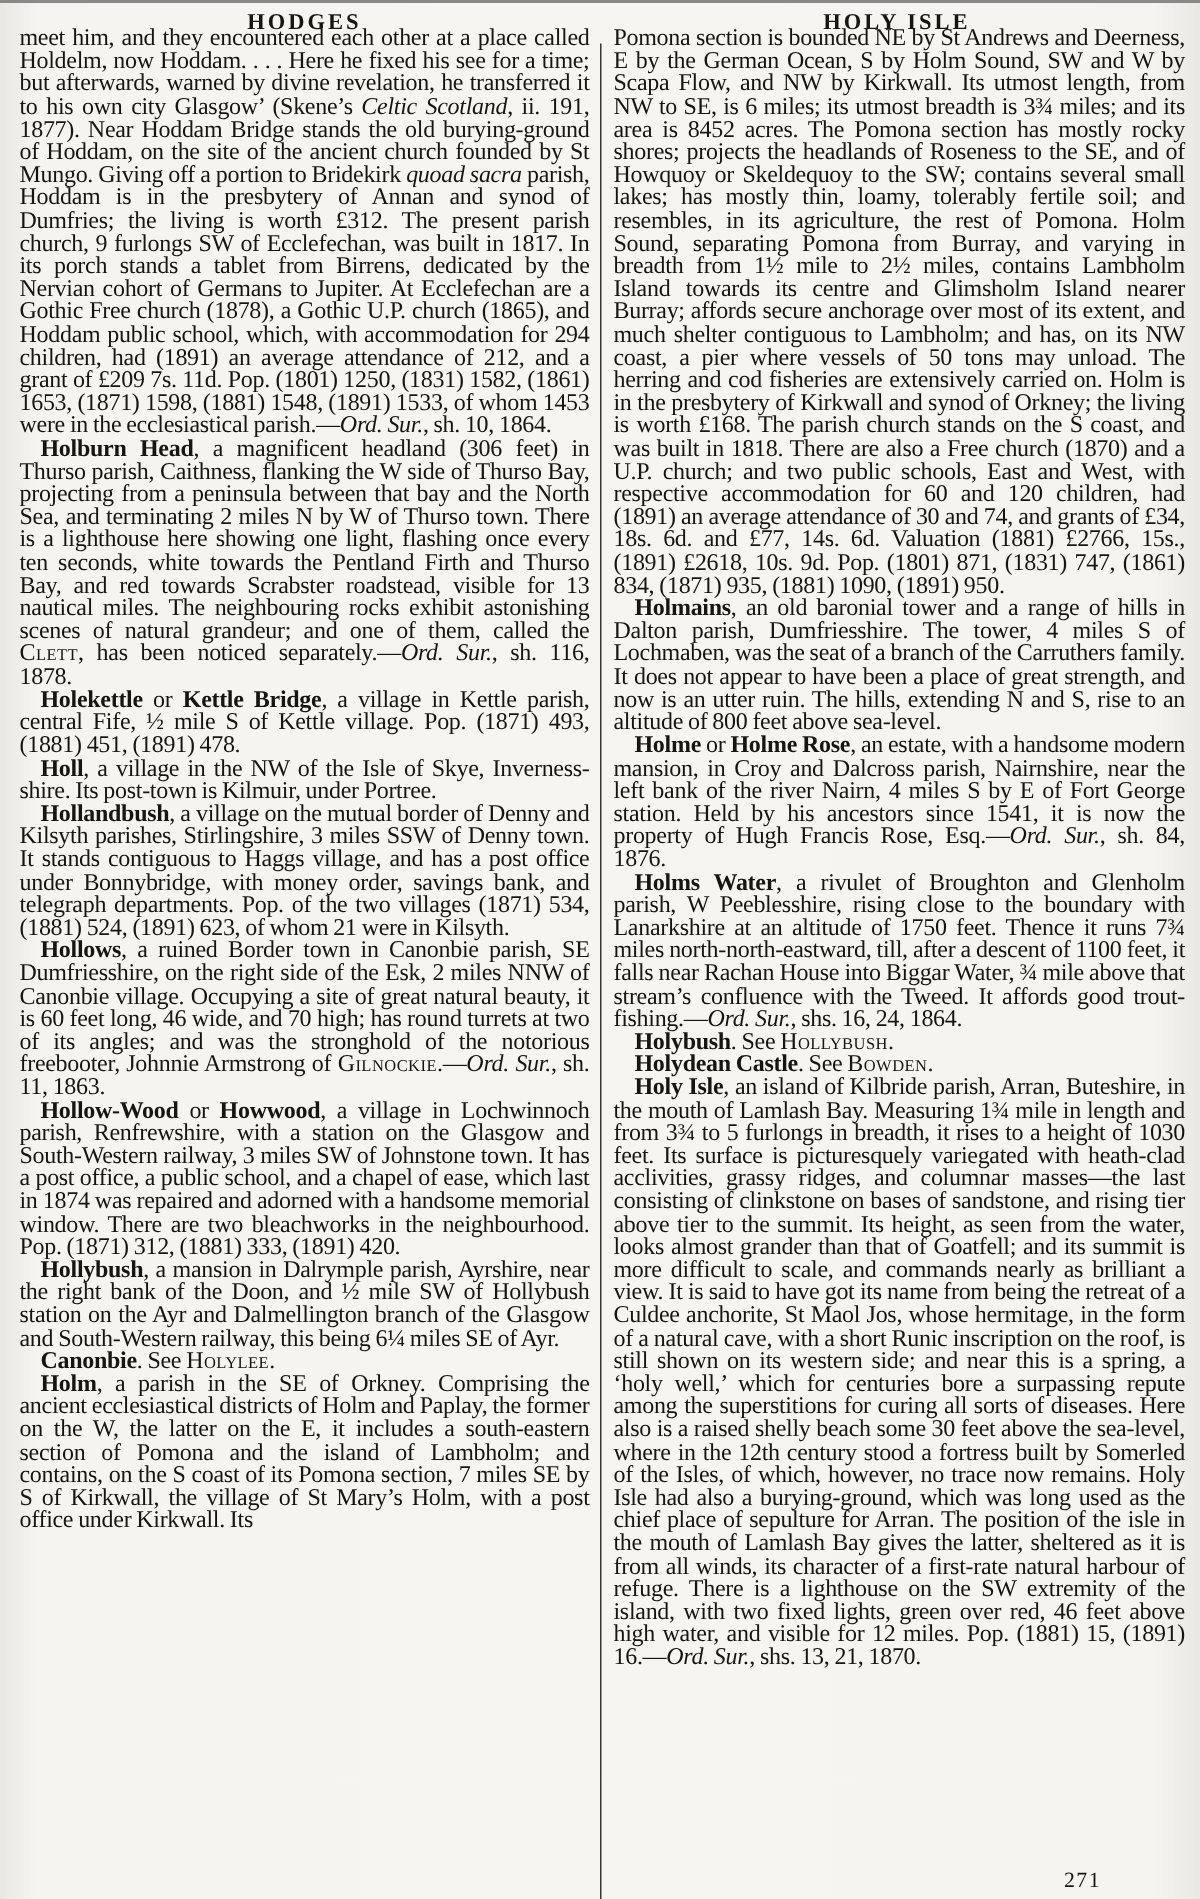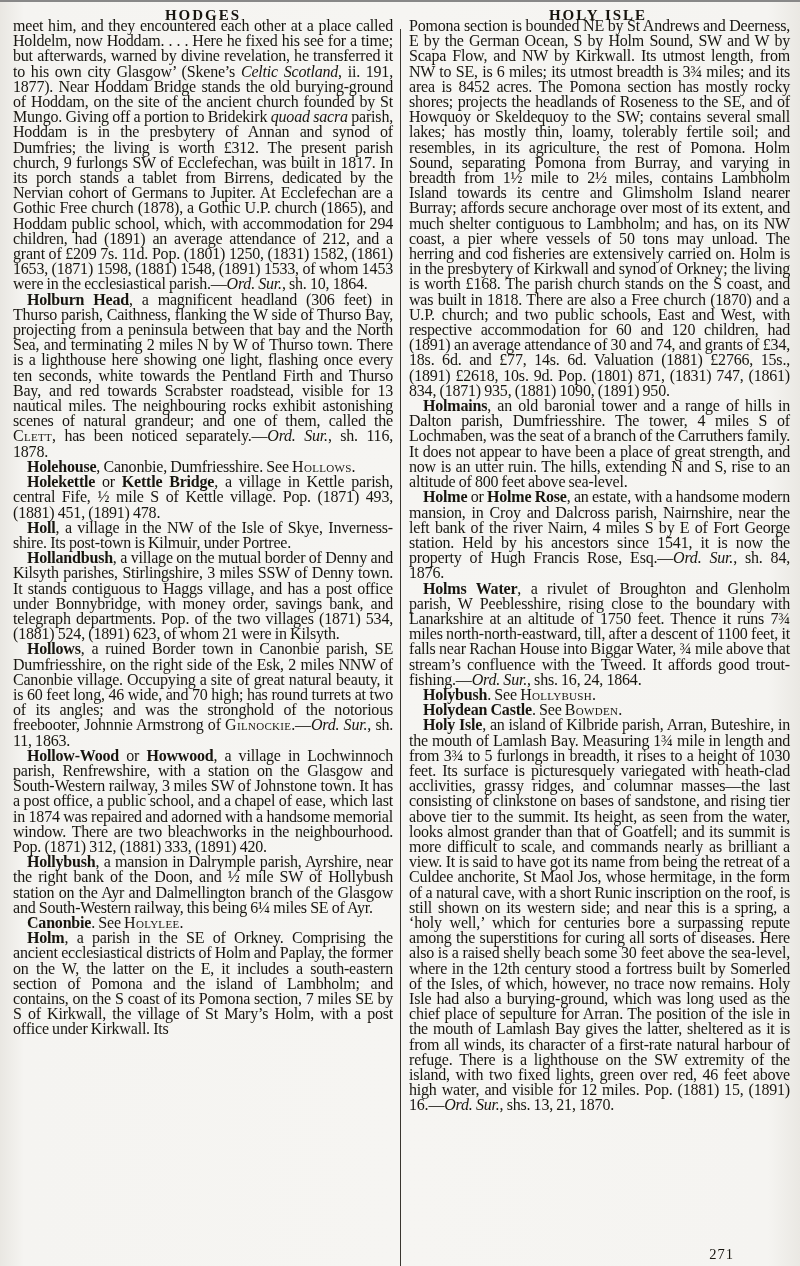--- a/index.html
+++ b/index.html
@@ -57,21 +57,20 @@
 </head>
 <body>
 
 <div class="page">
   <div class="running-head" id="hdr-left">HODGES</div>
   <div class="running-head" id="hdr-right">HOLY ISLE</div>
   <div class="divider"></div>
   <div class="col" id="left-col">
       <p class="para cont"><span>meet him, and they encountered each other at a place called Holdelm, now Hoddam. . . . Here he fixed his see for a time; but afterwards, warned by divine revelation, he transferred it to his own city Glasgow’ (Skene’s </span><span class="seg-i">Celtic Scotland</span><span>, ii. 191, 1877). Near Hoddam Bridge stands the old burying-ground of Hoddam, on the site of the ancient church founded by St Mungo. Giving off a portion to Bridekirk </span><span class="seg-i">quoad sacra</span><span> parish, Hoddam is in the presbytery of Annan and synod of Dumfries; the living is worth £312. The present parish church, 9 furlongs SW of Ecclefechan, was built in 1817. In its porch stands a tablet from Birrens, dedicated by the Nervian cohort of Germans to Jupiter. At Ecclefechan are a Gothic Free church (1878), a Gothic U.P. church (1865), and Hoddam public school, which, with accommodation for 294 children, had (1891) an average attendance of 212, and a grant of £209 7s. 11d. Pop. (1801) 1250, (1831) 1582, (1861) 1653, (1871) 1598, (1881) 1548, (1891) 1533, of whom 1453 were in the ecclesiastical parish.—</span><span class="seg-i">Ord. Sur.</span><span>, sh. 10, 1864.</span></p>
       <p class="para"><span class="seg-b">Holburn Head</span><span>, a magnificent headland (306 feet) in Thurso parish, Caithness, flanking the W side of Thurso Bay, projecting from a peninsula between that bay and the North Sea, and terminating 2 miles N by W of Thurso town. There is a lighthouse here showing one light, flashing once every ten seconds, white towards the Pentland Firth and Thurso Bay, and red towards Scrabster roadstead, visible for 13 nautical miles. The neighbouring rocks exhibit astonishing scenes of natural grandeur; and one of them, called the </span><span class="seg-sc">Clett</span><span>, has been noticed separately.—</span><span class="seg-i">Ord. Sur.</span><span>, sh. 116, 1878.</span></p>
-      <p class="para"><span class="seg-b">Holehouse</span><span>, Canonbie, Dumfriesshire. See </span><span class="seg-sc">Hollows</span><span>.</span></p>
       <p class="para"><span class="seg-b">Holekettle</span><span> or </span><span class="seg-b">Kettle Bridge</span><span>, a village in Kettle parish, central Fife, ½ mile S of Kettle village. Pop. (1871) 493, (1881) 451, (1891) 478.</span></p>
       <p class="para"><span class="seg-b">Holl</span><span>, a village in the NW of the Isle of Skye, Inverness-shire. Its post-town is Kilmuir, under Portree.</span></p>
       <p class="para"><span class="seg-b">Hollandbush</span><span>, a village on the mutual border of Denny and Kilsyth parishes, Stirlingshire, 3 miles SSW of Denny town. It stands contiguous to Haggs village, and has a post office under Bonnybridge, with money order, savings bank, and telegraph departments. Pop. of the two villages (1871) 534, (1881) 524, (1891) 623, of whom 21 were in Kilsyth.</span></p>
       <p class="para"><span class="seg-b">Hollows</span><span>, a ruined Border town in Canonbie parish, SE Dumfriesshire, on the right side of the Esk, 2 miles NNW of Canonbie village. Occupying a site of great natural beauty, it is 60 feet long, 46 wide, and 70 high; has round turrets at two of its angles; and was the stronghold of the notorious freebooter, Johnnie Armstrong of </span><span class="seg-sc">Gilnockie</span><span>.—</span><span class="seg-i">Ord. Sur.</span><span>, sh. 11, 1863.</span></p>
       <p class="para"><span class="seg-b">Hollow-Wood</span><span> or </span><span class="seg-b">Howwood</span><span>, a village in Lochwinnoch parish, Renfrewshire, with a station on the Glasgow and South-Western railway, 3 miles SW of Johnstone town. It has a post office, a public school, and a chapel of ease, which last in 1874 was repaired and adorned with a handsome memorial window. There are two bleachworks in the neighbourhood. Pop. (1871) 312, (1881) 333, (1891) 420.</span></p>
       <p class="para"><span class="seg-b">Hollybush</span><span>, a mansion in Dalrymple parish, Ayrshire, near the right bank of the Doon, and ½ mile SW of Hollybush station on the Ayr and Dalmellington branch of the Glasgow and South-Western railway, this being 6¼ miles SE of Ayr.</span></p>
       <p class="para"><span class="seg-b">Canonbie</span><span>. See </span><span class="seg-sc">Holylee</span><span>.</span></p>
       <p class="para"><span class="seg-b">Holm</span><span>, a parish in the SE of Orkney. Comprising the ancient ecclesiastical districts of Holm and Paplay, the former on the W, the latter on the E, it includes a south-eastern section of Pomona and the island of Lambholm; and contains, on the S coast of its Pomona section, 7 miles SE by S of Kirkwall, the village of St Mary’s Holm, with a post office under Kirkwall. Its</span></p>
     </div>
   <div class="col" id="right-col">

